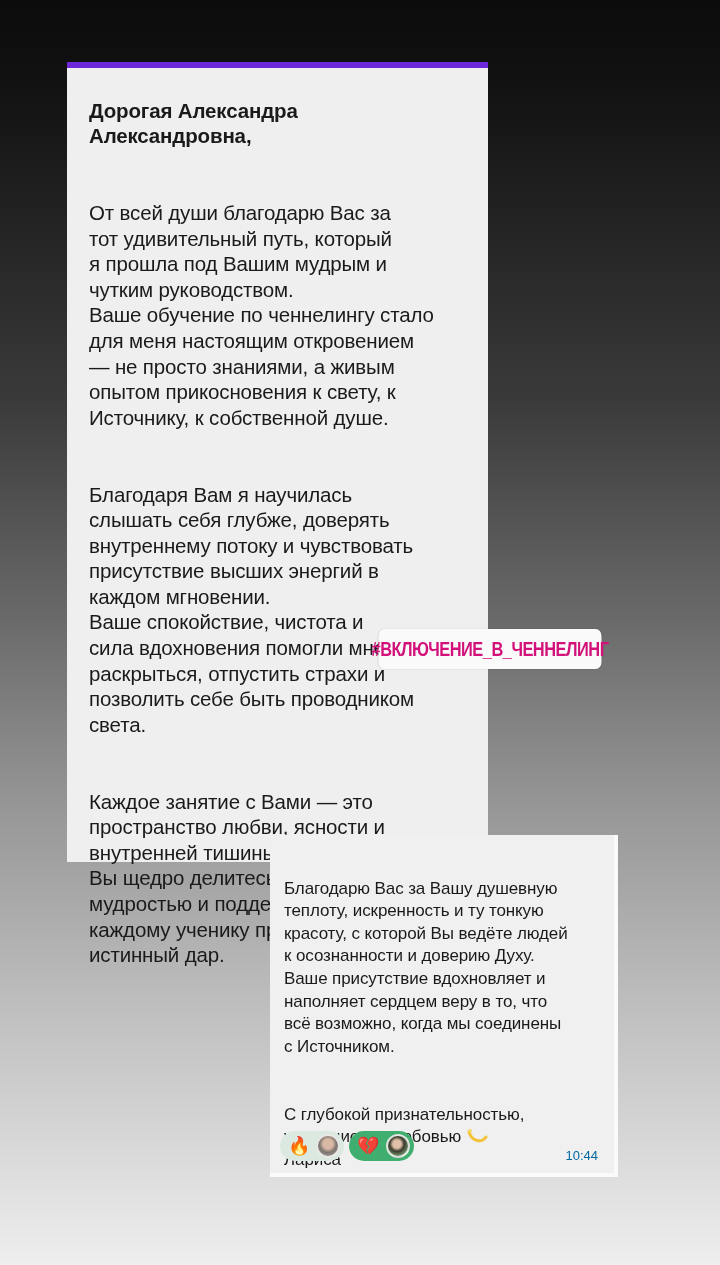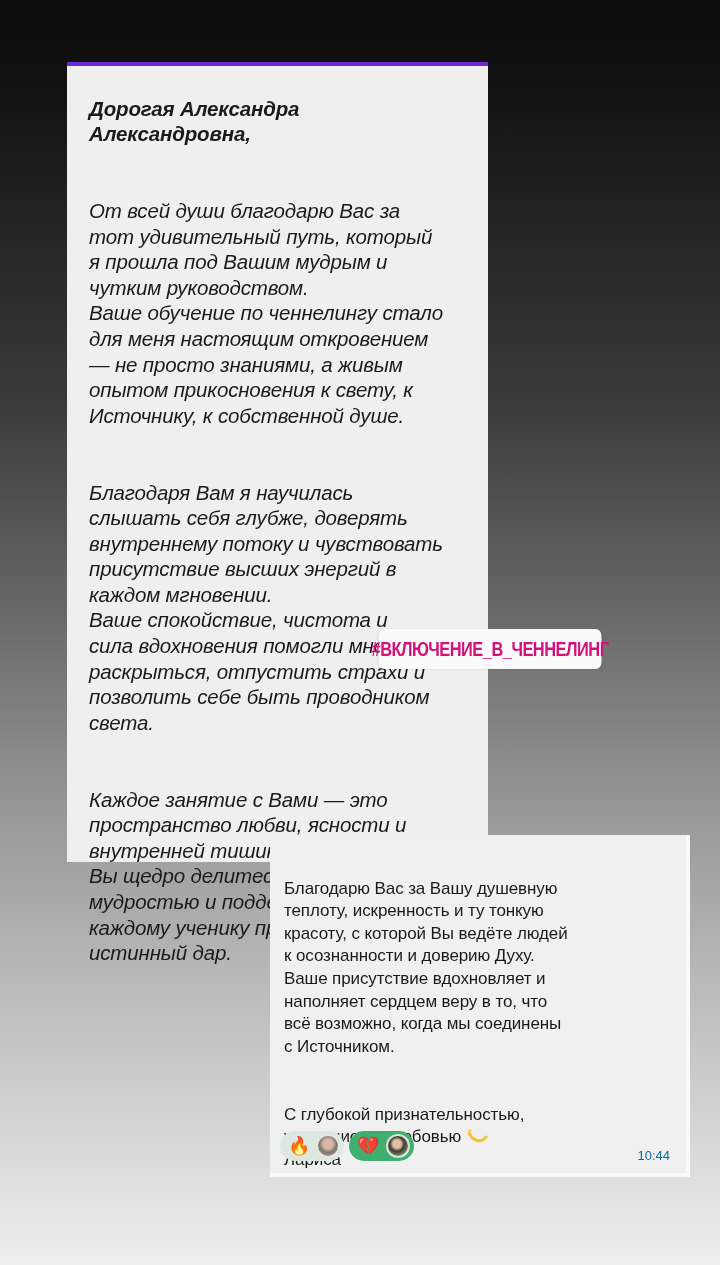--- a/index.html
+++ b/index.html
@@ -8,25 +8,24 @@
     background: linear-gradient(to bottom, #0c0c0c 0px, #111 80px, #3a3a3a 400px, #6a6a6a 620px, #959595 800px, #bdbdbd 1000px, #d9d9d9 1150px, #eeeeee 1265px);
     font-family: "Liberation Sans", sans-serif;
   }
   .card {
     position: absolute; background: #efefef; color: #1a1a1a;
     box-sizing: border-box;
   }
   .card-1 {
     left: 67px; top: 62px; width: 421px; height: 800px;
     padding: 4px 22px 0 22px;
-    border-top: 4px solid #6d28d9;
-    font-style: italic;
+    border-top: 6px solid #6d28d9;
   }
   .card-2 {
-    left: 270px; top: 835px; width: 420px; height: 342px;
+    left: 270px; top: 835px; width: 348px; height: 342px;
     padding: 20px 14px 0 14px;
     background: #f0f0f0;
     border-right: 4px solid #fafafa;
     border-bottom: 4px solid #fafafa;
   }
   .text-1 { font-size: 20.5px; line-height: 25.6px; white-space: pre-line; letter-spacing: -0.15px; }
   .text-2 { font-size: 17px; line-height: 22.6px; white-space: pre-line; letter-spacing: -0.1px; }
   .para { margin: 0 0 25.6px 0; }
   .text-2 .para { margin: 0 0 22.6px 0; }
   .greeting { font-weight: bold; }

